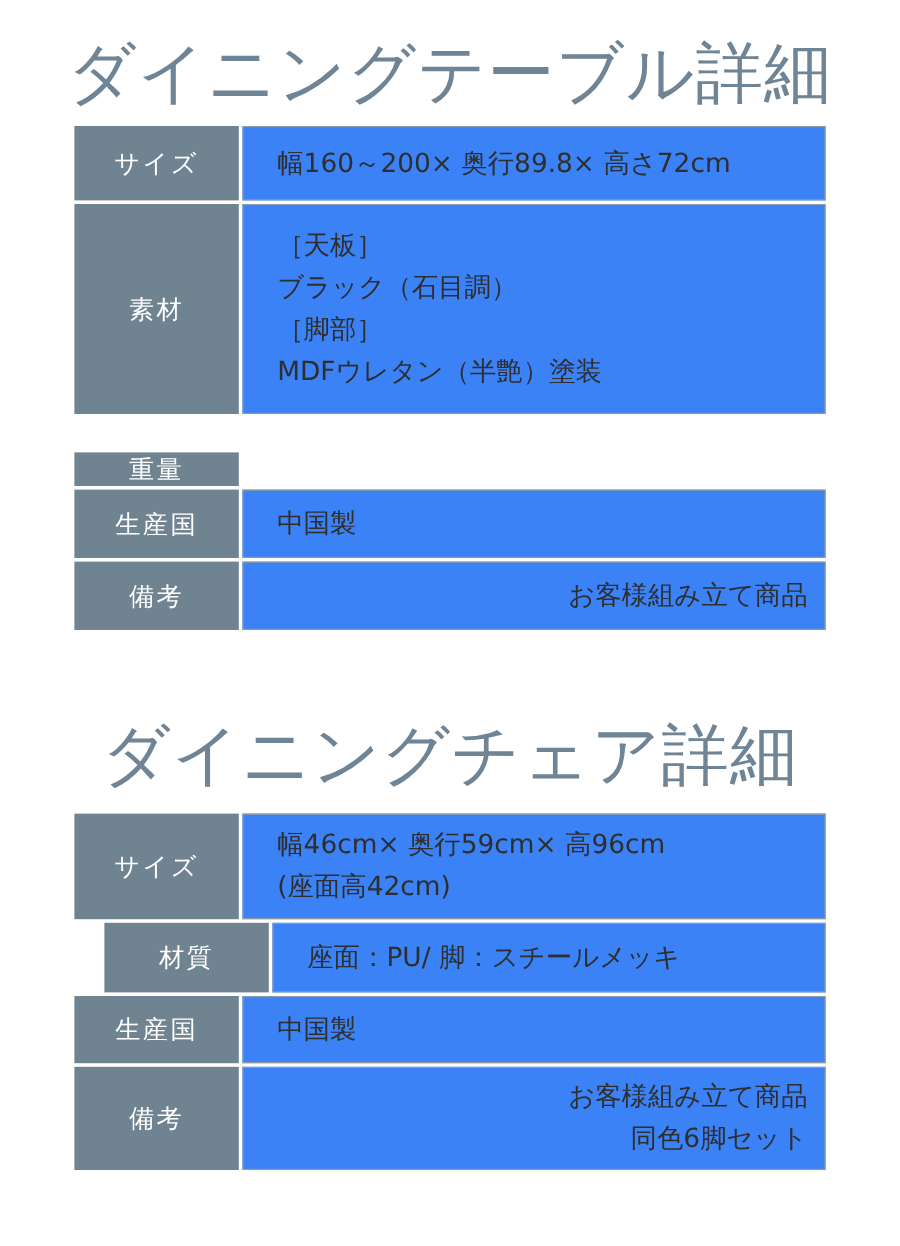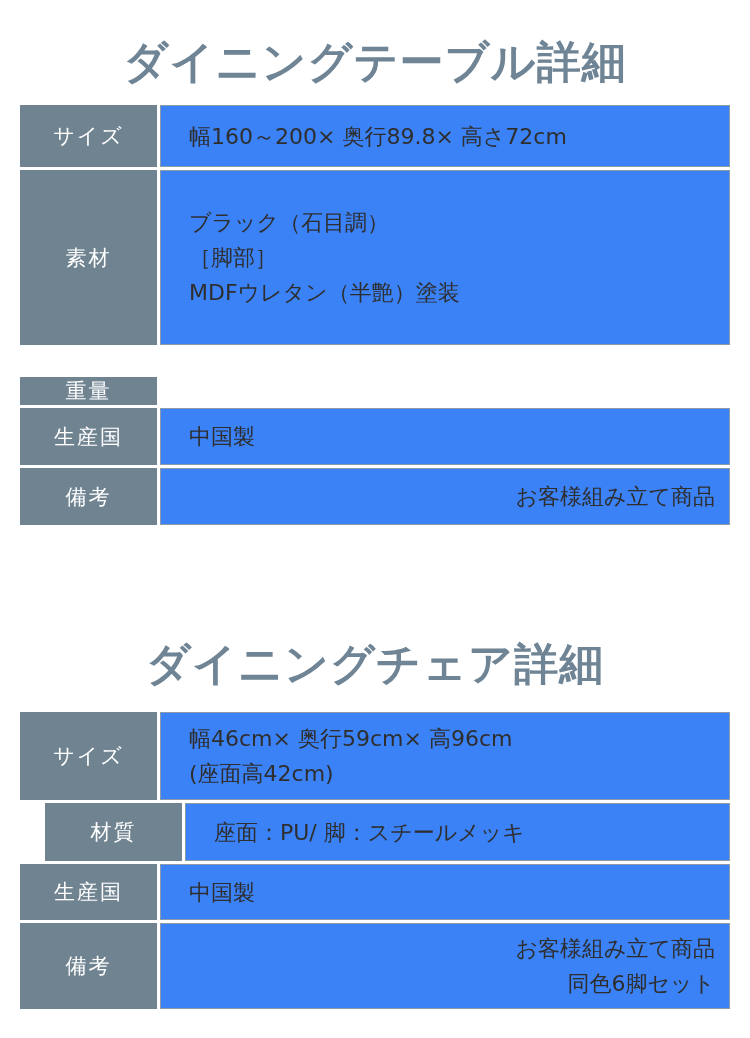--- a/index.html
+++ b/index.html
@@ -6,29 +6,29 @@
   html, body {
     width: 750px;
     background: #ffffff;
     font-family: "DejaVu Sans", "Liberation Sans", sans-serif;
   }
   body { height: 1038px; overflow: hidden; }
 
   .section-title {
     text-align: center;
     color: #6F8495;
-    font-size: 44px;
-    font-weight: bold;
+    font-size: 56px;
+    font-weight: normal;
     letter-spacing: 1px;
     line-height: 56px;
   }
   .title-table { margin-top: 34px; }
-  .title-chair { margin-top: 111px; }
+  .title-chair { margin-top: 77px; }
 
-  .spec-table { margin: 0 20px; }
+  .spec-table { margin: 0 62px; }
   .spec-table.t1 { margin-top: 15px; }
   .spec-table.t2 { margin-top: 20px; }
 
   .spec-row { display: flex; margin-bottom: 3px; }
   .spec-row:last-child { margin-bottom: 0; text-align: right; }
 
   .spec-label {
     width: 137px;
     flex: 0 0 137px;
     background: #708391;
@@ -78,20 +78,21 @@
   <div class="spec-row row-size">
     <div class="spec-label">サイズ</div>
     <div class="spec-value">
       <div>幅160～200× 奥行89.8× 高さ72cm</div>
     </div>
   </div>
 
   <div class="spec-row row-material">
     <div class="spec-label">素材</div>
     <div class="spec-value">
+      <div>［天板］</div>
       <div>ブラック（石目調）</div>
       <div>［脚部］</div>
       <div>MDFウレタン（半艶）塗装</div>
     </div>
   </div>
 
   <div class="spec-row row-weight">
     <div class="spec-label">重量</div>
   </div>
 

